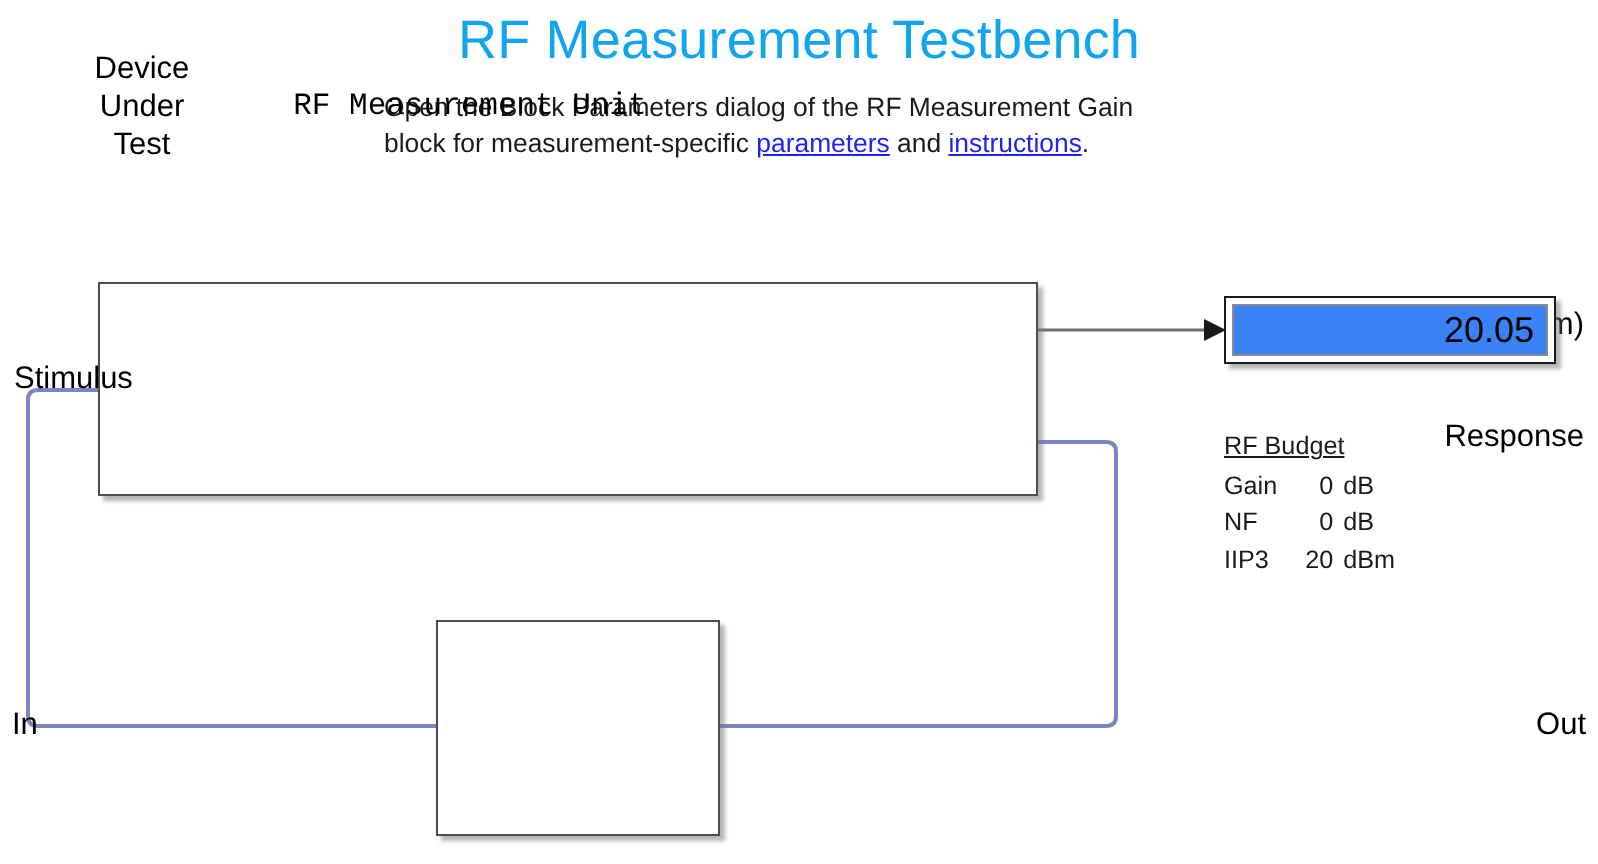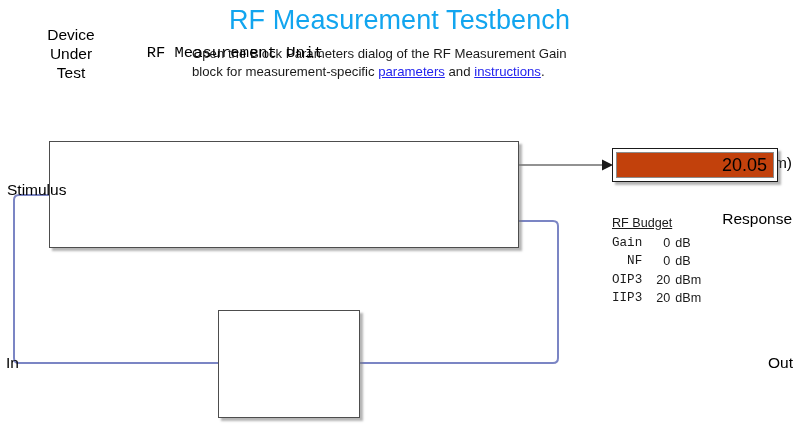--- a/index.html
+++ b/index.html
@@ -106,21 +106,21 @@
     background: #ffffff;
     border: 1.6px solid #1a1a1a;
     box-shadow: 2.5px 2.5px 2px rgba(120,120,120,0.55);
     padding: 3px;
   }
   #display-field {
     width: 100%;
     height: 100%;
     box-sizing: border-box;
     border: 1px solid #8c8c8c;
-    background: #c2410c;
+    background: #3b82f6;
     text-align: right;
     font-size: 18px;
     color: #000000;
     line-height: 24px;
     padding-right: 6px;
     overflow: hidden;
     white-space: nowrap;
   }
 
   
@@ -140,21 +140,21 @@
   #rf-budget table {
     border-collapse: collapse;
   }
   #rf-budget td {
     padding: 0;
     font-size: 12.6px;
     line-height: 18.5px;
     color: #1a1a1a;
     white-space: nowrap;
   }
-  #rf-budget td.bl { text-align: right;  padding-right: 14px; font-family: Liberation Mono, monospace; }
+  #rf-budget td.bl { text-align: left;  padding-right: 14px; }
   #rf-budget td.bv { text-align: right; padding-right: 5px; }
   #rf-budget td.bu { text-align: left; }
 </style>
 </head>
 <body>
 
 <div id="canvas">
 
   <div id="title">RF Measurement Testbench</div>
 
@@ -195,25 +195,20 @@
             <td class="bl">Gain</td>
             <td class="bv">0</td>
             <td class="bu">dB</td>
           </tr>
           <tr>
             <td class="bl">NF</td>
             <td class="bv">0</td>
             <td class="bu">dB</td>
           </tr>
           <tr>
-            <td class="bl">OIP3</td>
-            <td class="bv">20</td>
-            <td class="bu">dBm</td>
-          </tr>
-          <tr>
             <td class="bl">IIP3</td>
             <td class="bv">20</td>
             <td class="bu">dBm</td>
           </tr>
         </tbody>
     </table>
   </div>
 
 </div>
 

